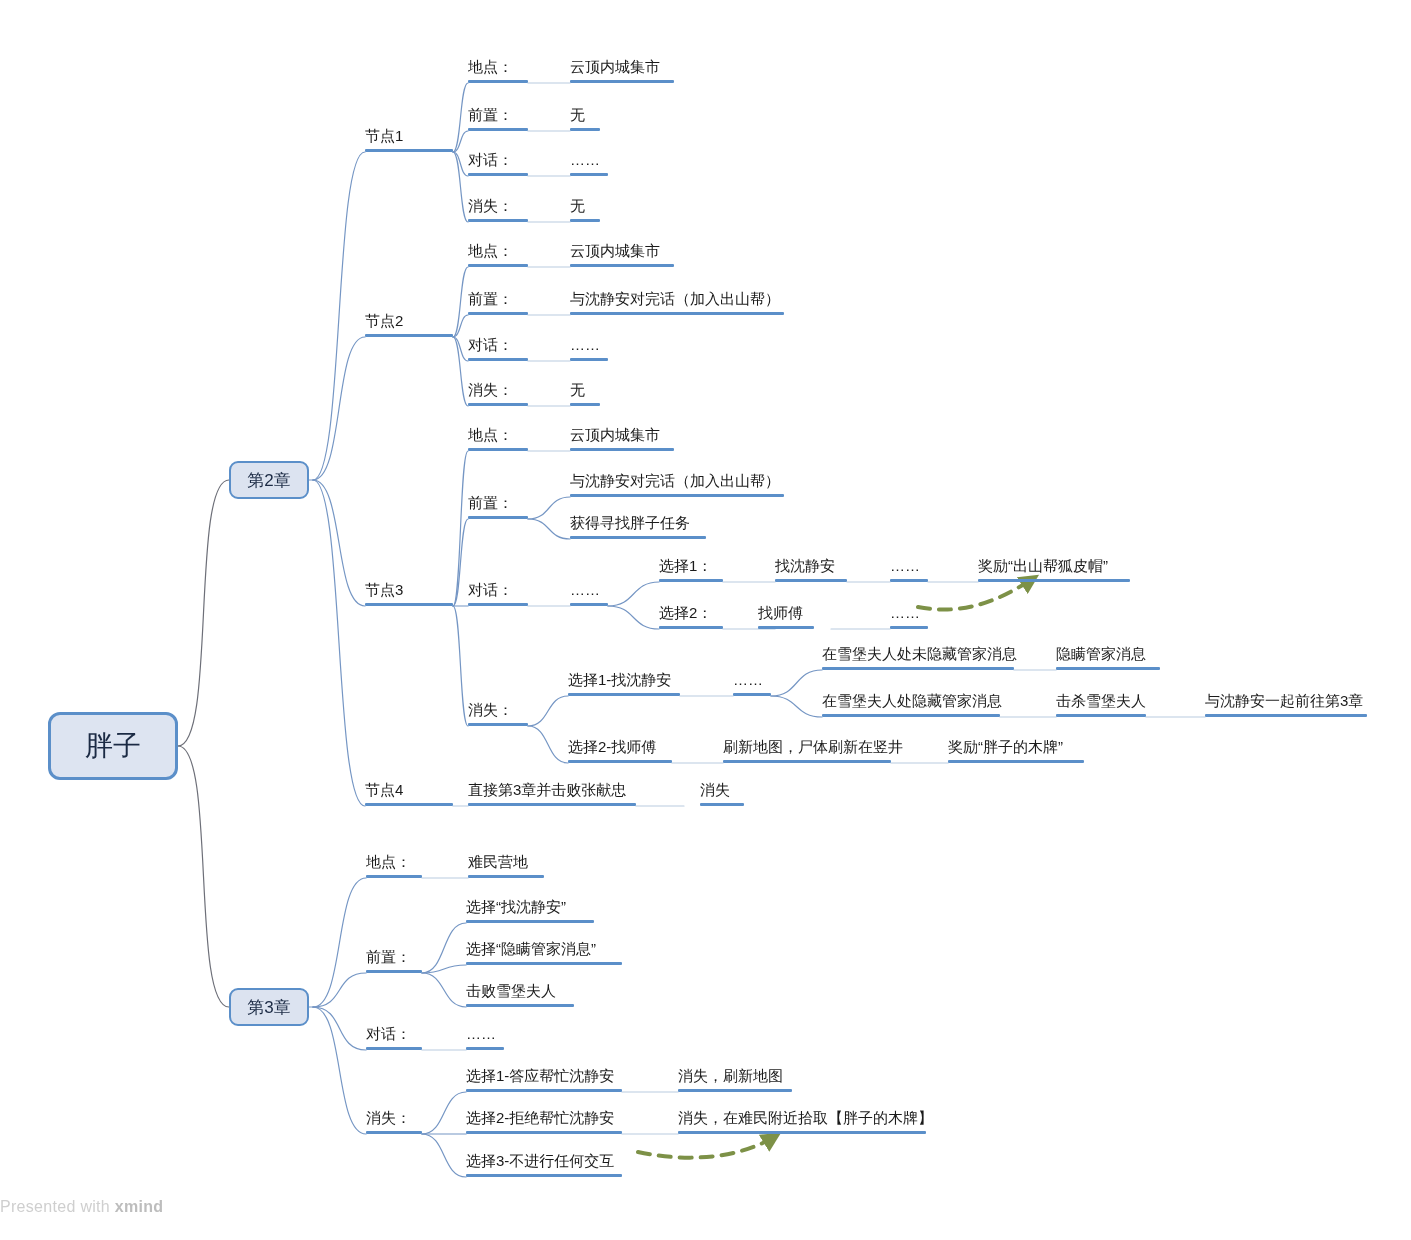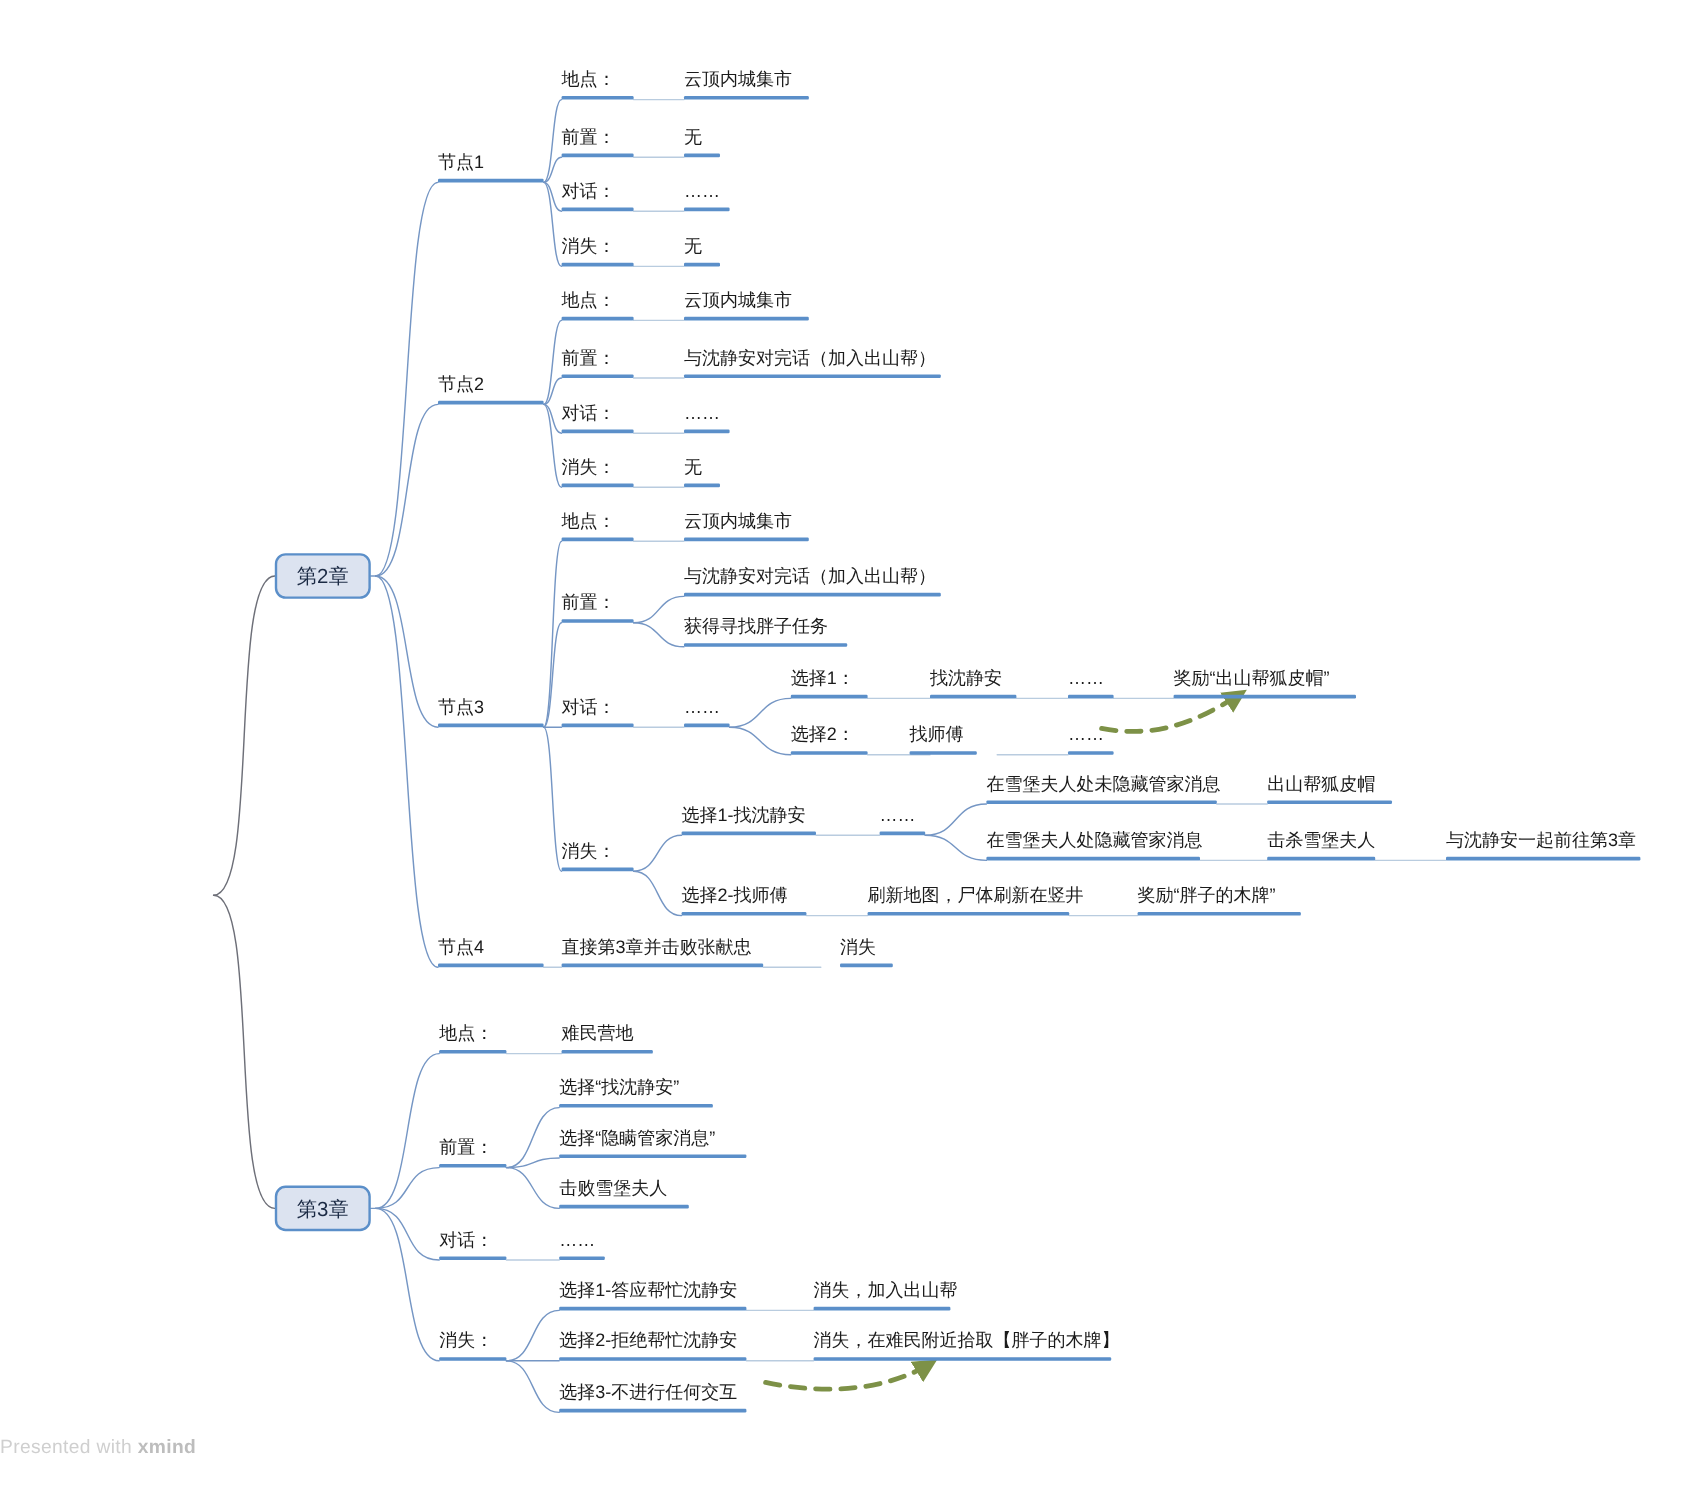--- a/index.html
+++ b/index.html
@@ -134,20 +134,23 @@
       <path d="M 422 1134 C 446.2 1134, 441.8 1134, 466 1134" fill="none" stroke="#7596c4" stroke-width="1.2" stroke-linecap="round"></path>
       <path d="M 422 1134 C 446.2 1134, 441.8 1177, 466 1177" fill="none" stroke="#7596c4" stroke-width="1.2" stroke-linecap="round"></path>
       <defs>
         <marker id="ah" viewBox="0 0 10 10" refX="7" refY="5" markerWidth="5" markerHeight="5" orient="auto-start-reverse">
           <path d="M 0 0 L 10 5 L 0 10 z" fill="#7d9147"></path>
         </marker>
       </defs>
       <path d="M 918 607 C 965 616, 1000 600, 1034 578" fill="none" stroke="#7d9147" stroke-width="4" stroke-dasharray="12 9" stroke-linecap="round" marker-end="url(#ah)"></path>
       <path d="M 638 1152 C 690 1163, 740 1158, 776 1136" fill="none" stroke="#7d9147" stroke-width="4" stroke-dasharray="12 9" stroke-linecap="round" marker-end="url(#ah)"></path>
     </svg>
+<div class="boxtopic root" style="left: 48px; top: 712px; width: 130px; height: 68px;">
+      <span>胖子</span>
+    </div>
     <div class="boxtopic chapter" style="left: 229px; top: 461px; width: 80px; height: 38px;">
       <span>第2章</span>
     </div>
     <div class="boxtopic chapter" style="left: 229px; top: 988px; width: 80px; height: 38px;">
       <span>第3章</span>
     </div>
     <div class="topic" style="left: 365px; top: 128px; width: 88px; height: 24px; font-size: 15px;">
       <span class="tlabel">节点1</span>
       <span class="tbar" style="width: 88px; background: rgb(91, 143, 201);"></span>
     </div>
@@ -289,21 +292,21 @@
     </div>
     <div class="topic" style="left: 733px; top: 672px; width: 38px; height: 24px; font-size: 15px;">
       <span class="tlabel">……</span>
       <span class="tbar" style="width: 38px; background: rgb(91, 143, 201);"></span>
     </div>
     <div class="topic" style="left: 822px; top: 646px; width: 192px; height: 24px; font-size: 15px;">
       <span class="tlabel">在雪堡夫人处未隐藏管家消息</span>
       <span class="tbar" style="width: 192px; background: rgb(91, 143, 201);"></span>
     </div>
     <div class="topic" style="left: 1056px; top: 646px; width: 104px; height: 24px; font-size: 15px;">
-      <span class="tlabel">出山帮狐皮帽</span>
+      <span class="tlabel">隐瞒管家消息</span>
       <span class="tbar" style="width: 104px; background: rgb(91, 143, 201);"></span>
     </div>
     <div class="topic" style="left: 822px; top: 693px; width: 178px; height: 24px; font-size: 15px;">
       <span class="tlabel">在雪堡夫人处隐藏管家消息</span>
       <span class="tbar" style="width: 178px; background: rgb(91, 143, 201);"></span>
     </div>
     <div class="topic" style="left: 1056px; top: 693px; width: 90px; height: 24px; font-size: 15px;">
       <span class="tlabel">击杀雪堡夫人</span>
       <span class="tbar" style="width: 90px; background: rgb(91, 143, 201);"></span>
     </div>
@@ -369,21 +372,21 @@
     </div>
     <div class="topic" style="left: 366px; top: 1110px; width: 56px; height: 24px; font-size: 15px;">
       <span class="tlabel">消失：</span>
       <span class="tbar" style="width: 56px; background: rgb(91, 143, 201);"></span>
     </div>
     <div class="topic" style="left: 466px; top: 1068px; width: 156px; height: 24px; font-size: 15px;">
       <span class="tlabel">选择1-答应帮忙沈静安</span>
       <span class="tbar" style="width: 156px; background: rgb(91, 143, 201);"></span>
     </div>
     <div class="topic" style="left: 678px; top: 1068px; width: 114px; height: 24px; font-size: 15px;">
-      <span class="tlabel">消失，加入出山帮</span>
+      <span class="tlabel">消失，刷新地图</span>
       <span class="tbar" style="width: 114px; background: rgb(91, 143, 201);"></span>
     </div>
     <div class="topic" style="left: 466px; top: 1110px; width: 156px; height: 24px; font-size: 15px;">
       <span class="tlabel">选择2-拒绝帮忙沈静安</span>
       <span class="tbar" style="width: 156px; background: rgb(91, 143, 201);"></span>
     </div>
     <div class="topic" style="left: 678px; top: 1110px; width: 248px; height: 24px; font-size: 15px;">
       <span class="tlabel">消失，在难民附近拾取【胖子的木牌】</span>
       <span class="tbar" style="width: 248px; background: rgb(91, 143, 201);"></span>
     </div>

